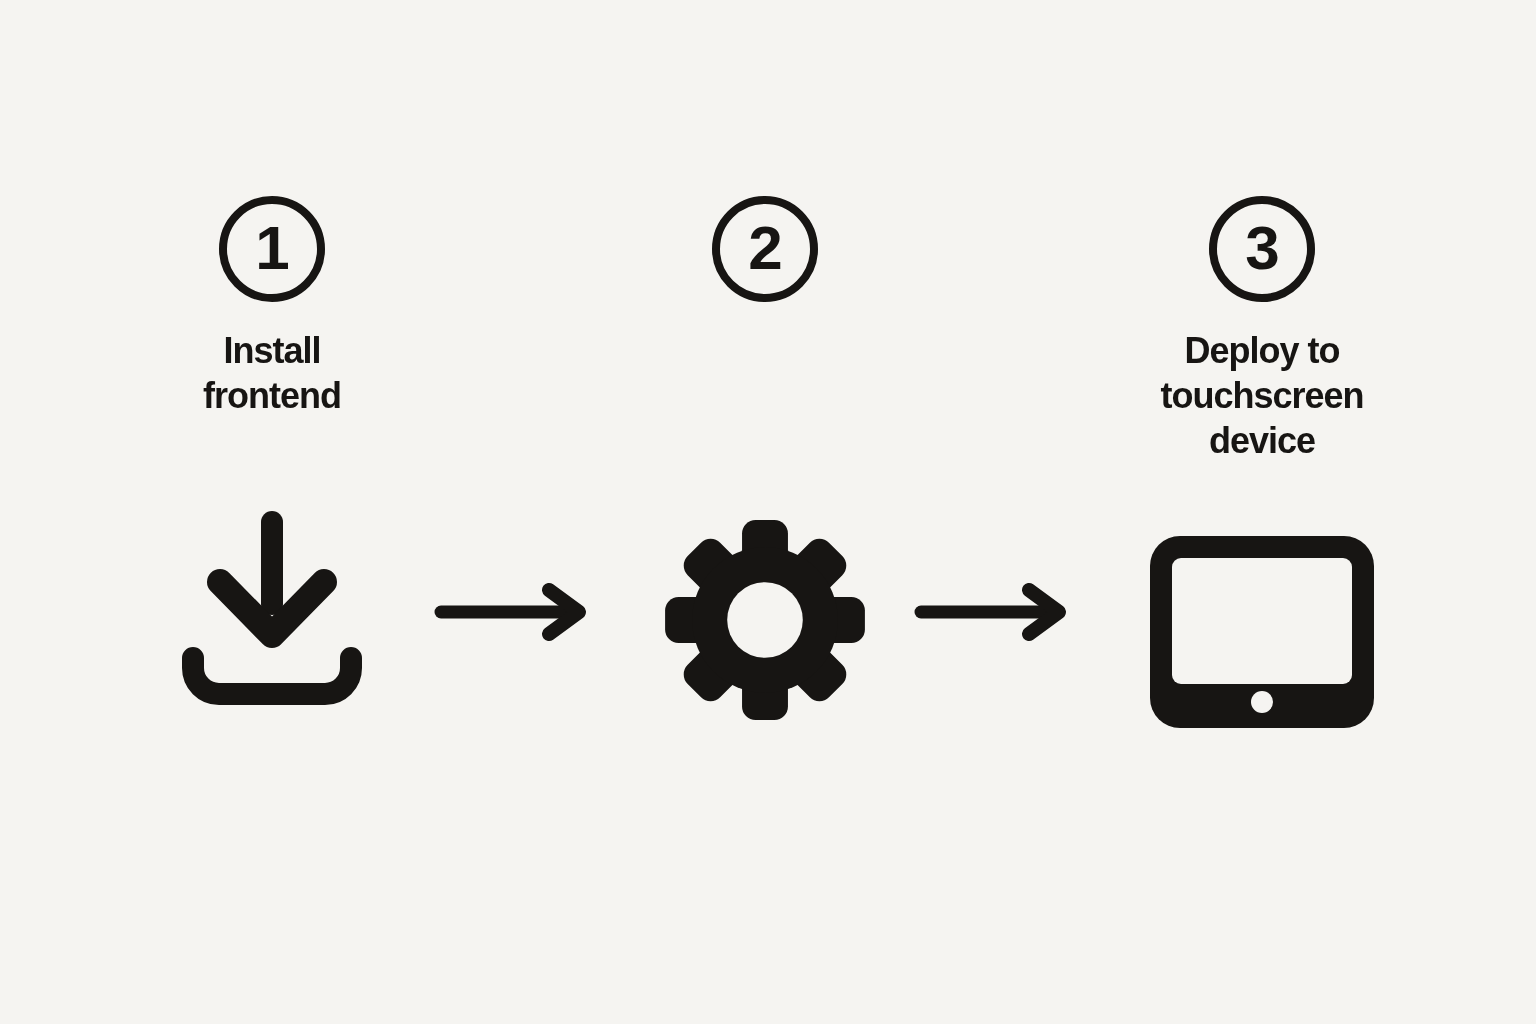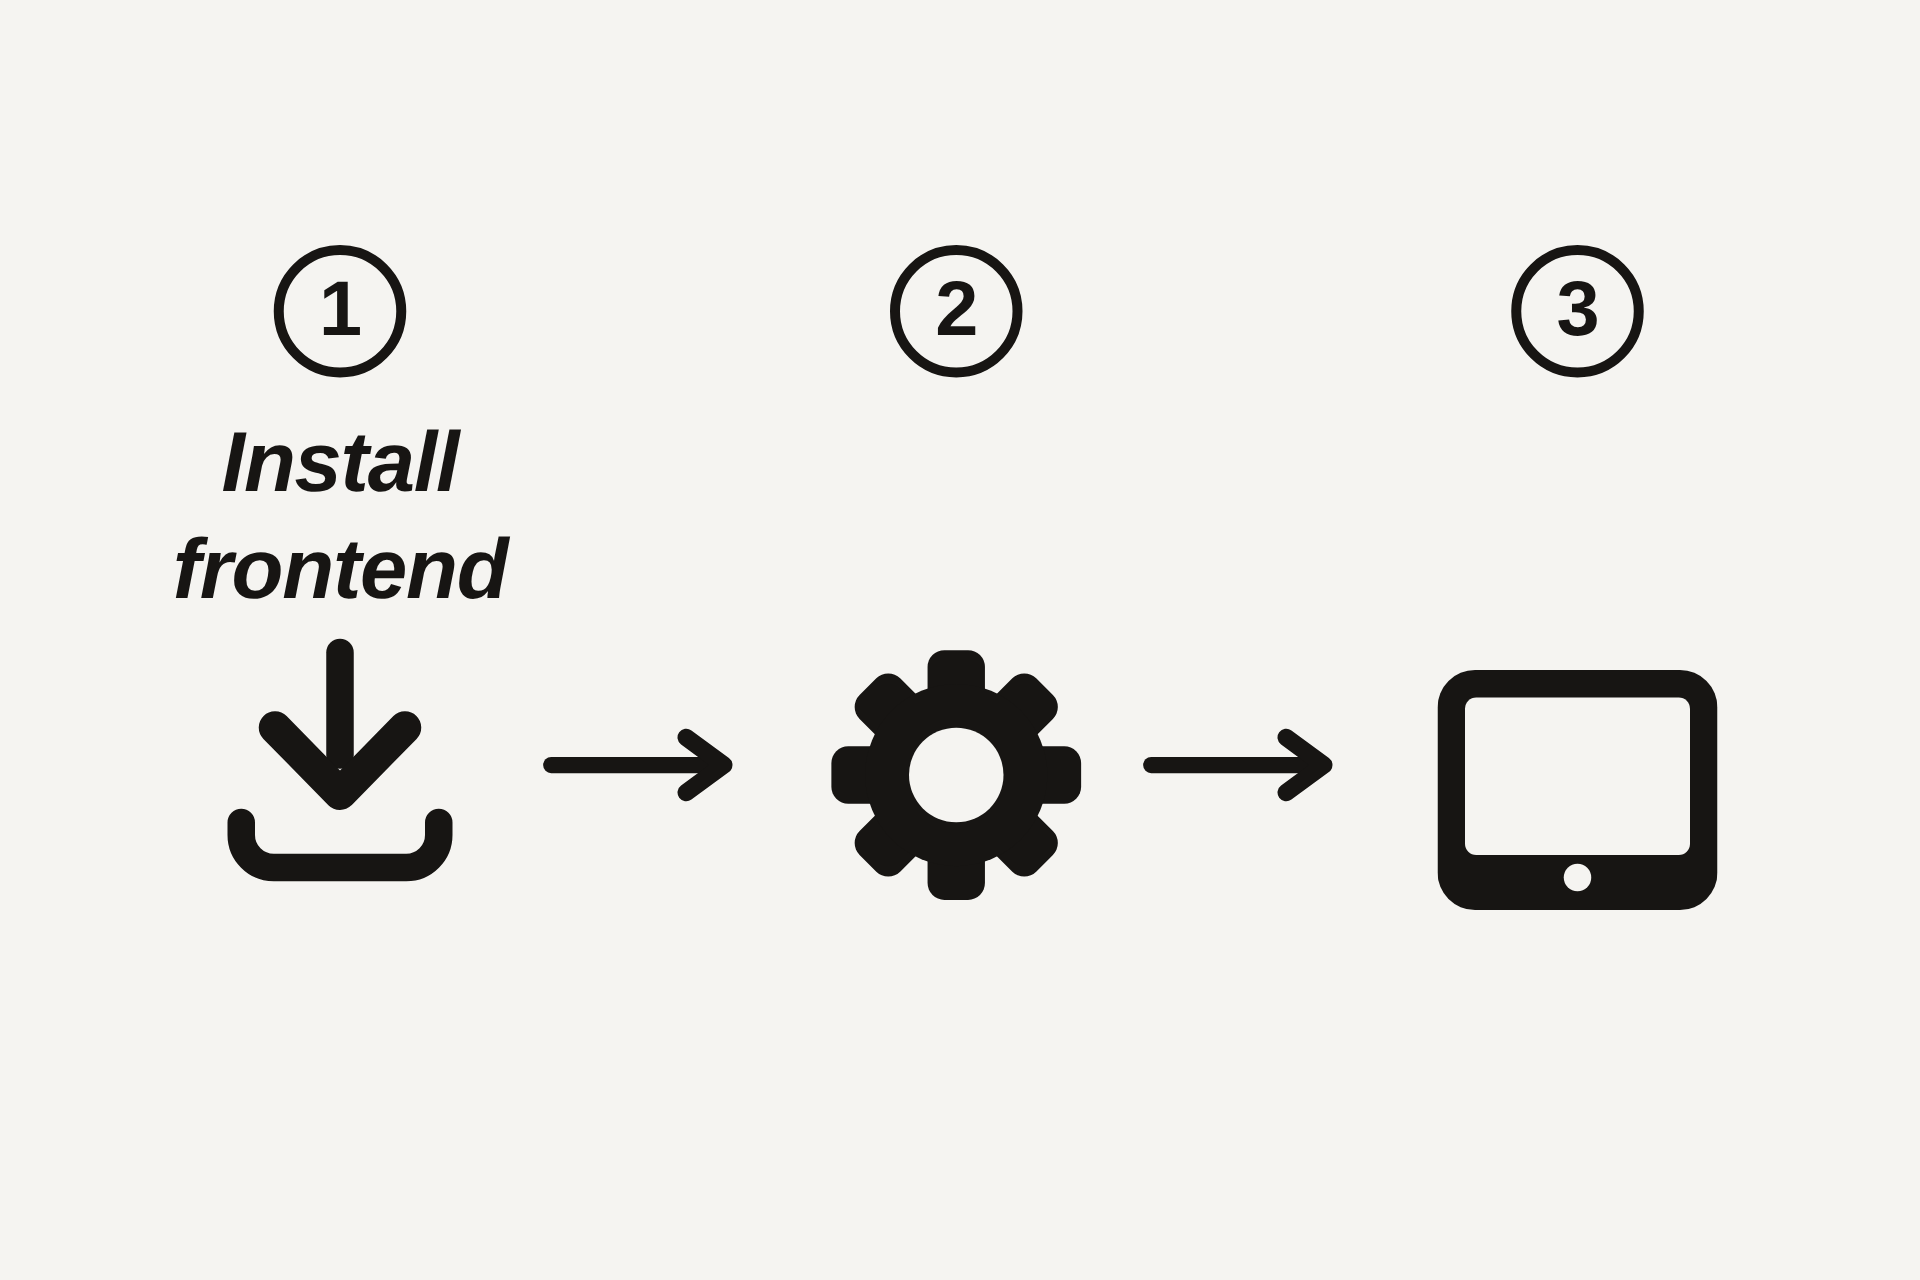--- a/index.html
+++ b/index.html
@@ -44,26 +44,25 @@
   }
   .num-circle .num {
     font-size: 62px;
     font-weight: bold;
     line-height: 1;
     letter-spacing: -1px;
     transform: translateY(-1px);
   }
   .step-title {
     margin-top: 26px;
-    font-size: 68px;
+    font-size: 36px;
     font-weight: bold;
     line-height: 1.25;
     letter-spacing: -1px;
     white-space: pre-line;
-    font-style: italic;
   }
   .icon-slot {
     position: absolute;
     left: 0; right: 0;
     display: flex;
     justify-content: center;
   }
   .step-1 .icon-slot { top: 312px; }
   .step-2 .icon-slot { top: 316px; }
   .step-3 .icon-slot { top: 340px; }
@@ -131,20 +130,23 @@
     <svg width="160" height="60" viewBox="0 0 160 60" fill="none" stroke="currentColor">
       <path d="M8 30 H140" stroke-width="13" stroke-linecap="round"></path>
       <path d="M116 8 L146 30 L116 52" stroke-width="14" stroke-linecap="round" stroke-linejoin="round"></path>
     </svg>
   </div>
 
   <div class="step step-3">
     <div class="num-circle">
       <span class="num">3</span>
     </div>
+    <div class="step-title">Deploy to
+touchscreen
+device</div>
     <div class="icon-slot">
       <span>
         <svg width="224" height="192" viewBox="0 0 224 192">
           <rect x="0" y="0" width="224" height="192" rx="30" fill="currentColor"></rect>
           <rect x="22" y="22" width="180" height="126" rx="9" fill="var(--bg)"></rect>
           <circle cx="112" cy="166" r="11" fill="var(--bg)"></circle>
         </svg>
       </span>
     </div>
   </div>

